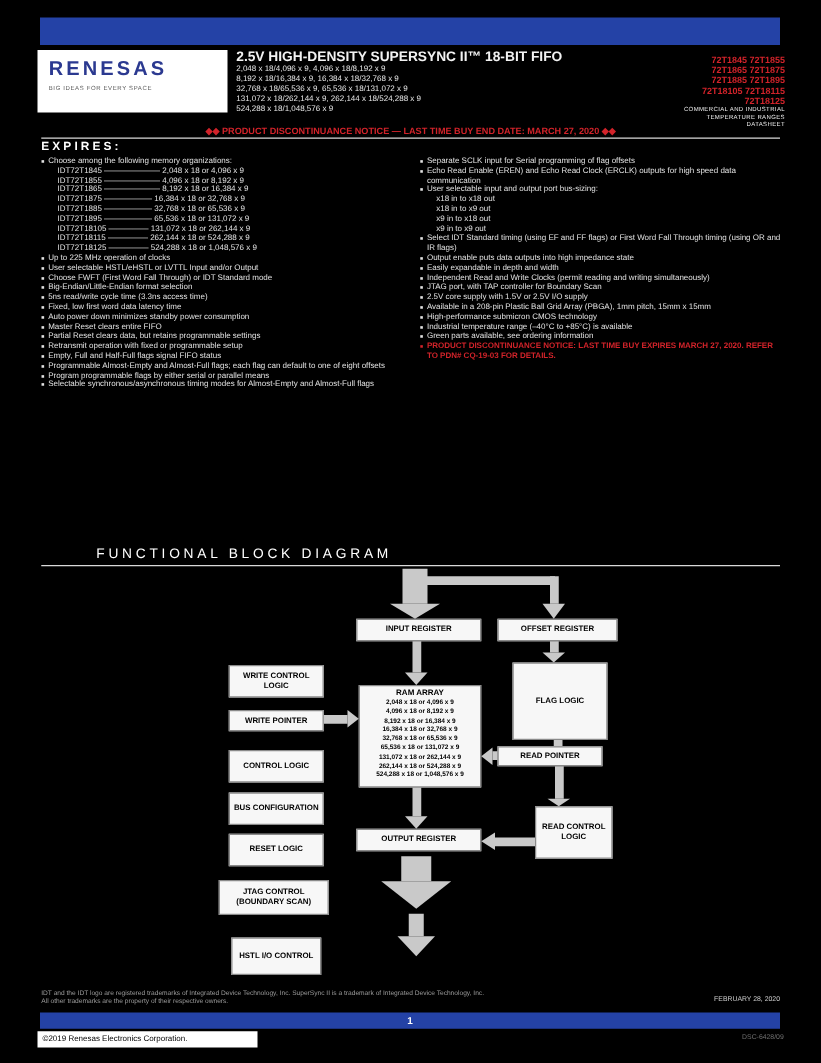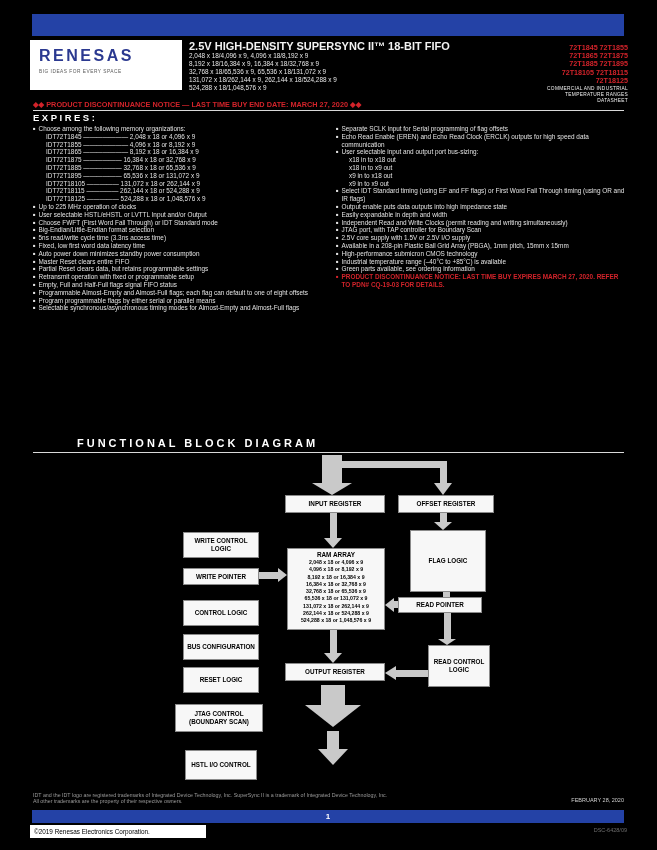--- a/index.html
+++ b/index.html
@@ -9,31 +9,31 @@
   .logo-box{left:30px;top:40px;width:152px;height:50px;background:#fff;padding:7px 9px;box-sizing:border-box;}
   .brand{color:#2b3990;font-size:16px;font-weight:bold;letter-spacing:2.5px;line-height:18px;}
   .tagline{color:#5a5a5a;font-size:4.8px;letter-spacing:0.5px;margin-top:4px;}
   .title-block{left:189px;top:42px;width:300px;}
   .title-main{font-size:11px;font-weight:bold;line-height:9.5px;color:#f2f2f2;}
   .title-line{font-size:6.4px;line-height:8px;color:#e6e6e6;}
   .pn-block{left:470px;top:44px;width:158px;text-align:right;}
   .pn-line{color:#d2232a;font-weight:bold;font-size:7.2px;line-height:8.2px;}
   .temp-block{left:470px;top:86px;width:158px;text-align:right;}
   .temp-line{color:#f0f0f0;font-size:4.8px;line-height:5.8px;letter-spacing:0.3px;}
-  .notice{left:33px;right:33px;top:100px;color:#d2232a;font-weight:bold;font-size:7.3px;}
+  .notice{left:33px;right:33px;top:100px;text-align:center;color:#d2232a;font-weight:bold;font-size:7.3px;}
   .rule{background:#d9d9d9;height:1px;}
   .features-heading{left:33px;top:112px;font-size:9.5px;font-weight:bold;letter-spacing:2.5px;color:#fff;}
   .col{top:125px;font-size:6.4px;line-height:7.8px;color:#e2e2e2;}
   .col-left{left:33px;width:296px;}
   .col-right{left:336px;width:290px;}
   .feat{display:flex;}
   .bullet{font-size:4.2px;margin-right:3px;line-height:7.8px;flex:0 0 auto;}
   .feat-sub{padding-left:13px;}
   .red-feat{color:#d2232a;font-weight:bold;}
-  .fbd-heading{left:33px;top:437px;font-size:11px;font-weight:bold;letter-spacing:3px;color:#fff;padding-left:44px;}
+  .fbd-heading{left:33px;top:437px;font-size:11px;font-weight:normal;letter-spacing:3px;color:#fff;padding-left:44px;}
   .diagram{left:0;top:455px;width:657px;height:337px;}
   .dbox{position:absolute;background:#f7f7f7;color:#000;border:1px solid #8a8a8a;display:flex;align-items:center;justify-content:center;text-align:center;font-weight:bold;font-size:6.3px;line-height:1.2;box-sizing:border-box;padding:1px;}
   .ram{flex-direction:column;justify-content:flex-start;padding-top:2px;border-width:1.5px;}
   .ram-title{font-size:6.4px;font-weight:bold;line-height:8px;}
   .ram-line{font-size:5.2px;font-weight:bold;line-height:7.3px;white-space:nowrap;}
   .shaft{position:absolute;background:#c9c9c9;}
   .tri{position:absolute;width:0;height:0;}
   .footnote{left:33px;top:792px;width:540px;font-size:5.3px;line-height:6.4px;color:#9a9a9a;}
   .date{right:33px;top:797px;font-size:5.5px;color:#cfcfcf;text-align:right;}
   .bottombar{left:32px;right:33px;top:810px;height:13px;background:#2442a6;text-align:center;}

